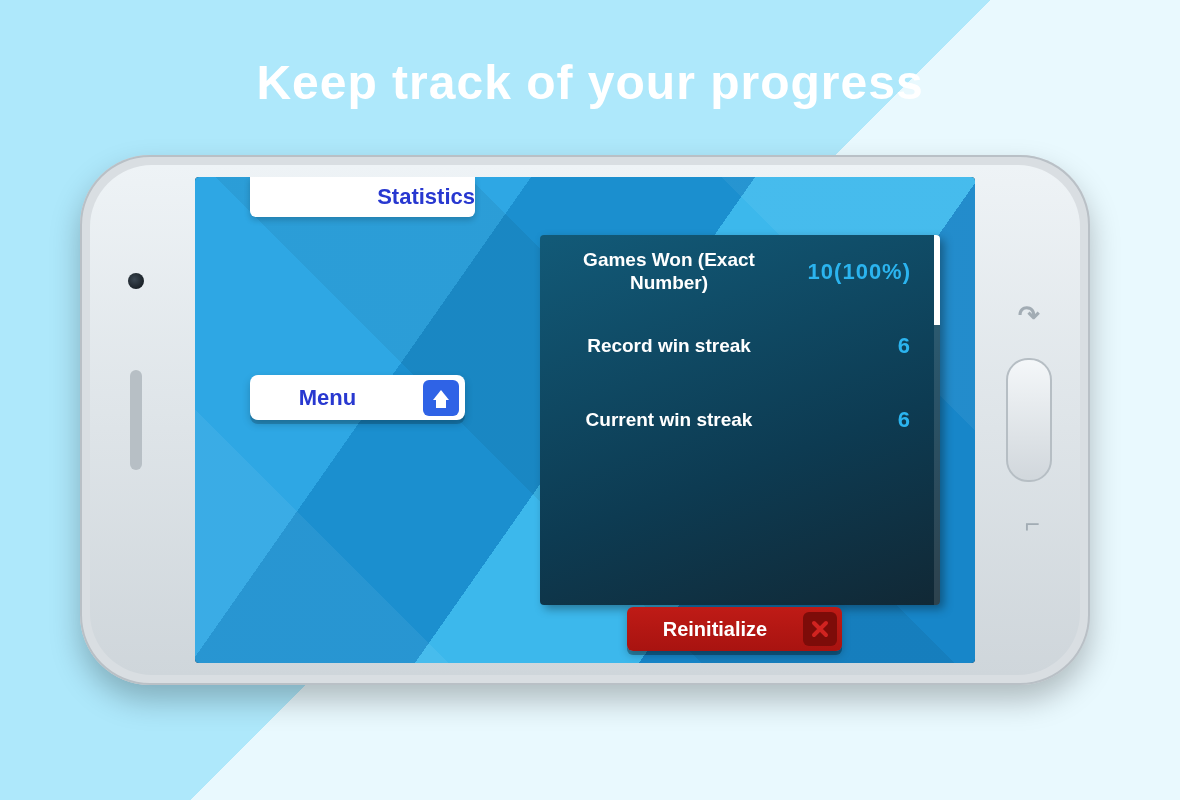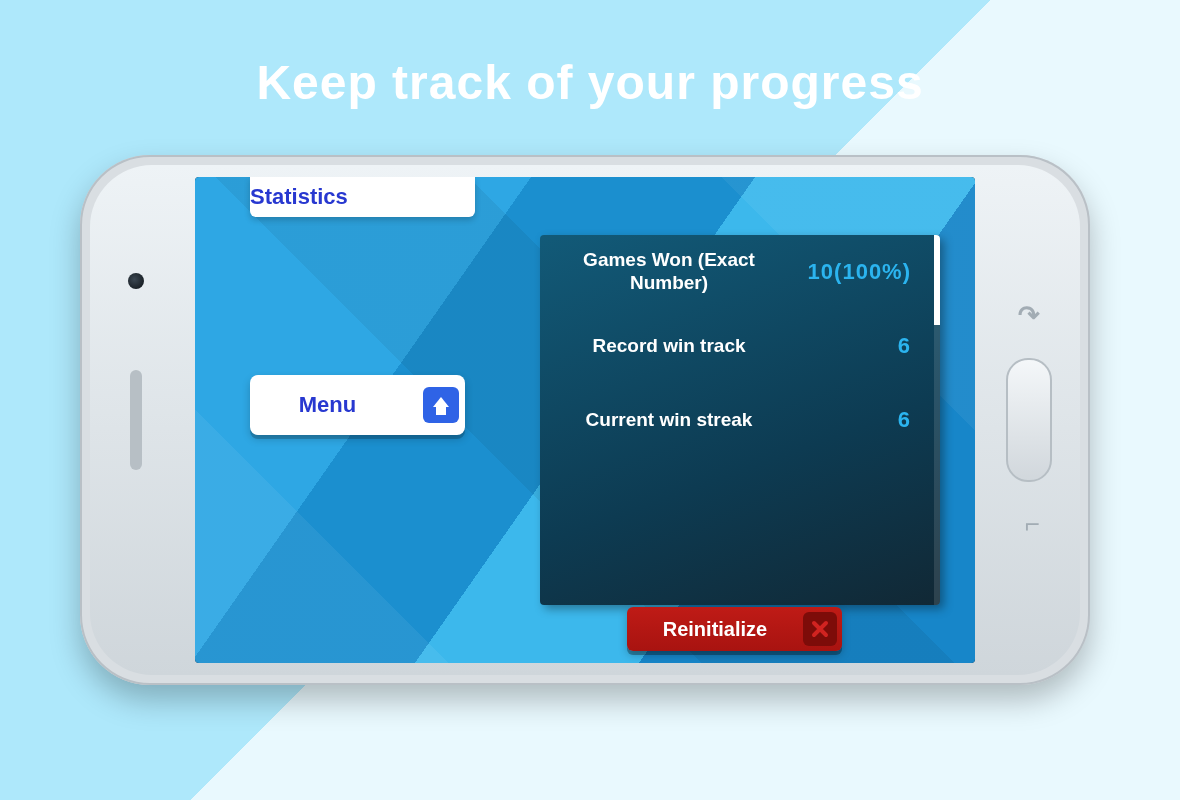--- a/index.html
+++ b/index.html
@@ -112,33 +112,33 @@
   .stats-tab {
     position: absolute;
     top: 0;
     left: 55px;
     width: 225px;
     height: 40px;
     background: #ffffff;
     border-radius: 0 0 6px 6px;
     display: flex;
     align-items: center;
-    justify-content: flex-start;
+    justify-content: flex-end;
     color: #2838d0;
     font-weight: 700;
     font-size: 22px;
     box-shadow: 0 3px 6px rgba(0,0,0,0.2);
   }
 
   .menu-btn {
     position: absolute;
     top: 198px;
     left: 55px;
     width: 215px;
-    height: 60px;
+    height: 45px;
     background: #ffffff;
     border-radius: 8px;
     display: flex;
     align-items: center;
     justify-content: center;
     gap: 18px;
     box-shadow: 0 4px 0 rgba(0,0,0,0.18), 0 4px 8px rgba(0,0,0,0.2);
   }
   .menu-btn .label {
     color: #2838d0;
@@ -269,21 +269,21 @@
             <span class="house"></span>
           </span>
       </div>
 
       <div class="panel">
         <div class="row">
           <div class="rlabel">Games Won (Exact Number)</div>
           <div class="rvalue">10(100%)</div>
         </div>
         <div class="row">
-          <div class="rlabel">Record win track</div>
+          <div class="rlabel">Record win streak</div>
           <div class="rvalue">6</div>
         </div>
         <div class="row">
           <div class="rlabel">Current win streak</div>
           <div class="rvalue">6</div>
         </div>
         <div class="scrollbar">
           <div class="thumb"></div>
         </div>
       </div>

